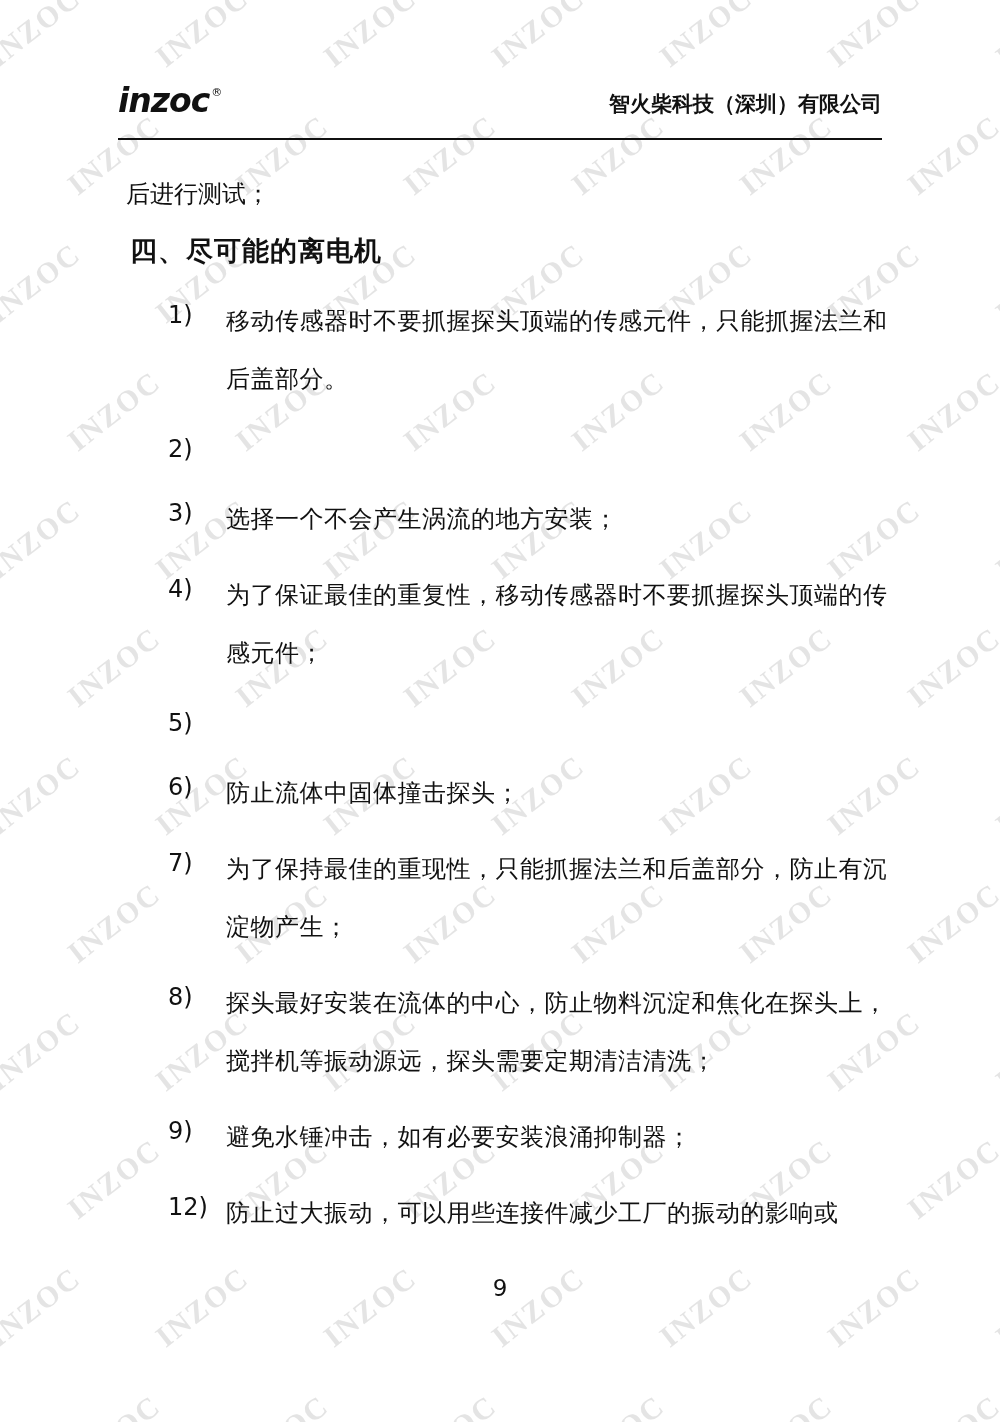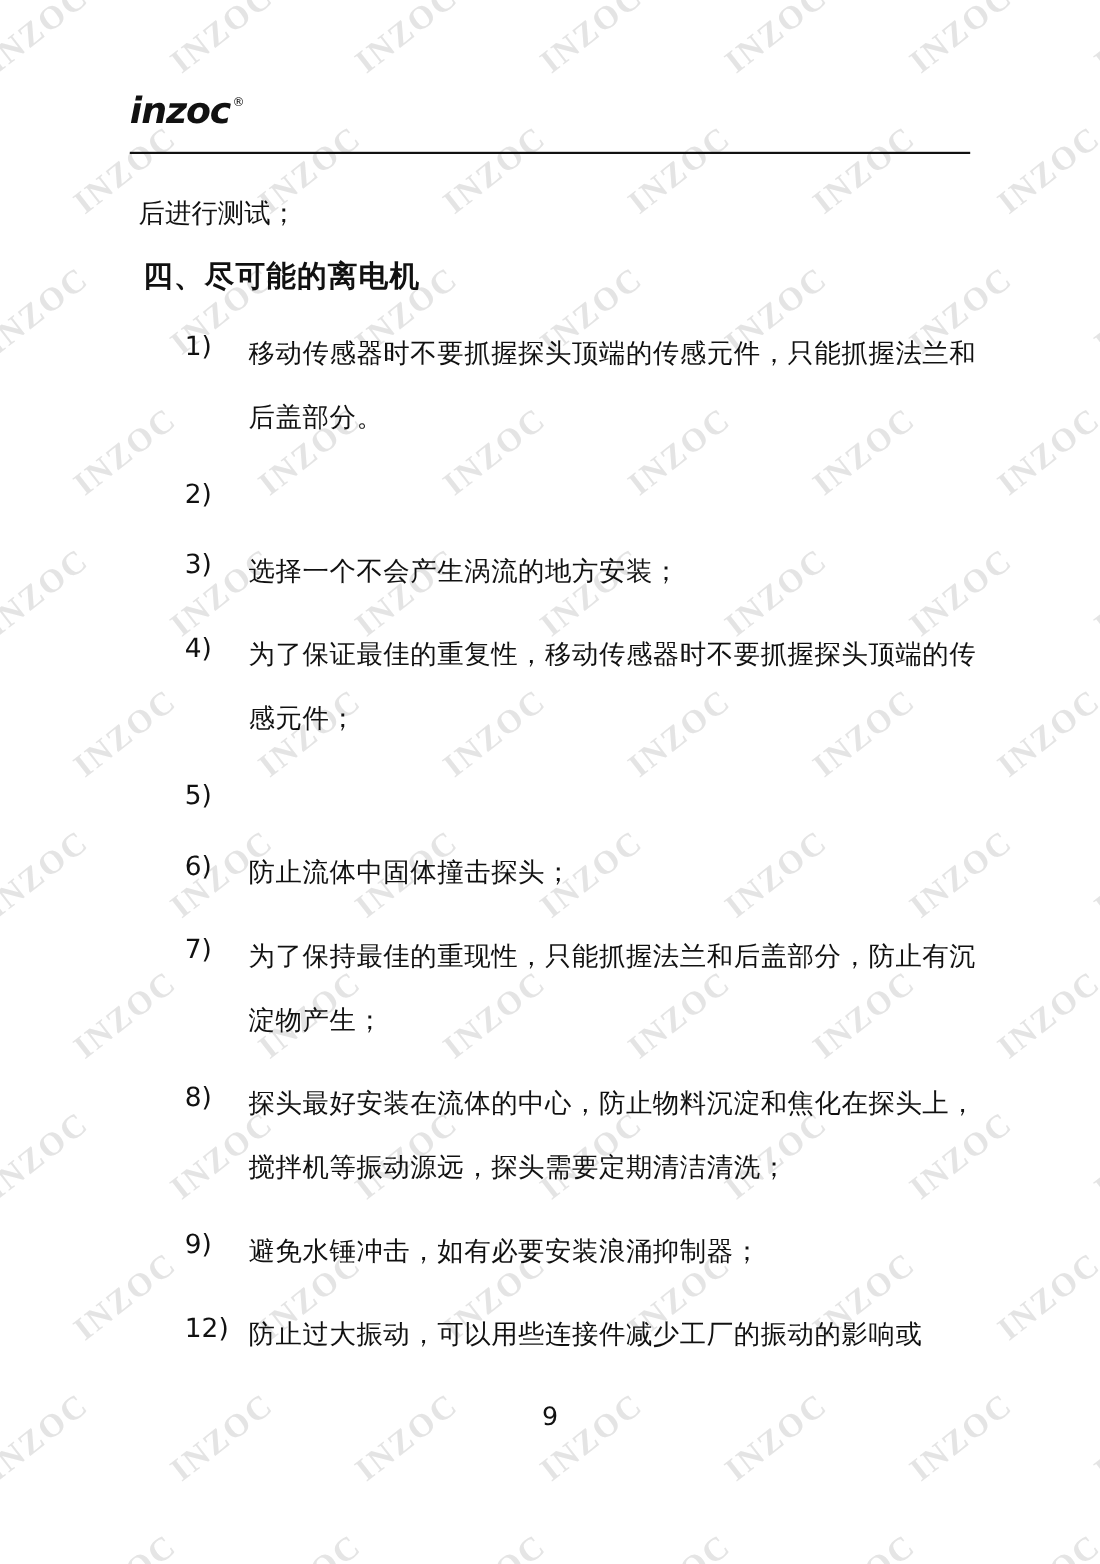--- a/index.html
+++ b/index.html
@@ -234,20 +234,21 @@
       <div class="wm" style="color: rgb(207, 207, 207); left: 900px; top: 1418px;">INZOC</div>
     </div>
 
   <div id="content">
 
     <div class="header">
       <div class="logo">
         <span class="logo-text">inzoc</span>
         <span class="logo-reg">®</span>
       </div>
+      <div class="company">智火柴科技（深圳）有限公司</div>
     </div>
 
     <div class="intro-line">后进行测试；</div>
 
     <div class="section-title">四、尽可能的离电机</div>
 
     <div class="list" id="list">
         <div class="item">
           <div class="item-num">1)</div>
           <div class="item-text">移动传感器时不要抓握探头顶端的传感元件，只能抓握法兰和后盖部分。</div>

